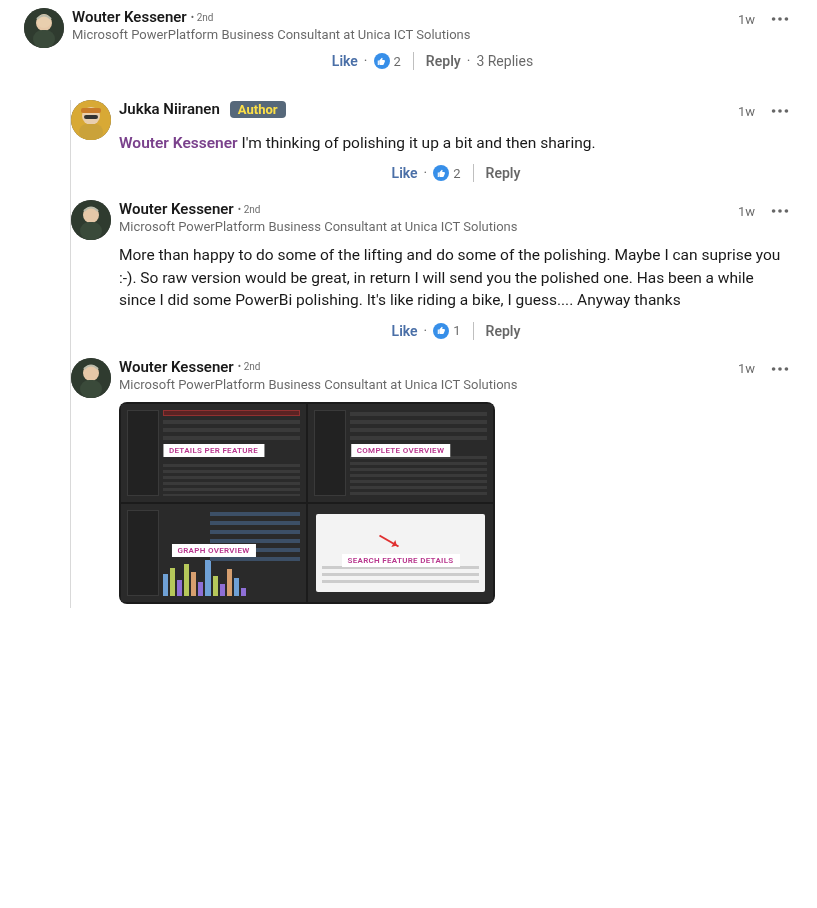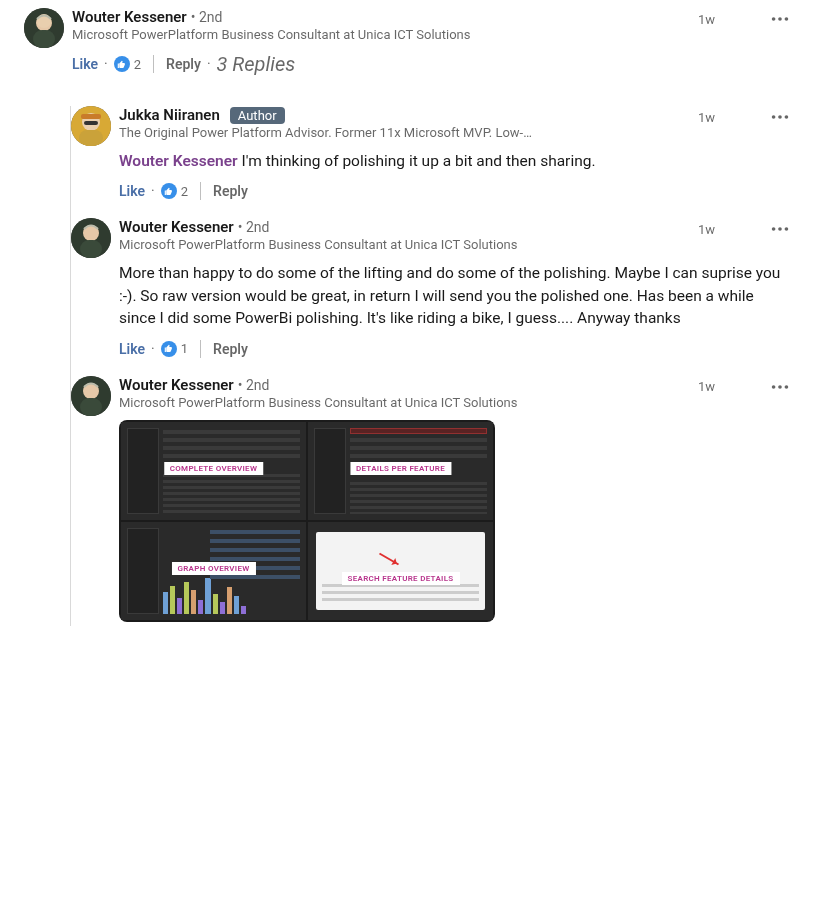--- a/index.html
+++ b/index.html
@@ -41,46 +41,45 @@
   .name-block { flex: 1; min-width:0; }
   .name-line { display: flex; align-items: center; flex-wrap: wrap; }
   .name {
     font-weight: 600;
     font-size: 15px;
     color: rgba(0,0,0,0.9);
     margin-right: 4px;
   }
   .degree {
     color: rgba(0,0,0,0.6);
-    font-size: 14px;
+    font-size: 10px;
   }
   .author-badge {
     background: #56687a;
-    color: #ffffff;
+    color: #fde047;
     font-size: 13px;
     padding: 1px 8px;
     border-radius: 4px;
     margin-left: 6px;
-    font-weight: 400;
+    font-weight: 700;
   }
   .subtitle {
     font-size: 13px;
     color: rgba(0,0,0,0.6);
     overflow: hidden;
     text-overflow: ellipsis;
     white-space: nowrap;
     max-width: 520px;
     margin-top: 1px;
   }
   .meta-right {
     display:flex;
     align-items:center;
     color: rgba(0,0,0,0.6);
     margin-left: 8px;
-    gap: 40px;
   }
   .time {
     font-size: 13px;
     color: rgba(0,0,0,0.6);
     margin-right: 12px;
   }
   .overflow-icon {
     color: rgba(0,0,0,0.6);
     cursor: pointer;
     padding: 0 2px;
@@ -96,20 +95,21 @@
   .mention {
     color: #7a418c;
     font-weight: 600;
   }
   .actions {
     display:flex;
     align-items:center;
     margin-top: 10px;
     font-size: 14px;
     color: rgba(0,0,0,0.6);
+    justify-content: center;
   }
   .action-btn {
     color: rgba(0,0,0,0.6);
     font-weight: 600;
     font-size: 14px;
     cursor: pointer;
   }
   .action-btn.like { color: #4a6fa7; }
   .sep {
     margin: 0 6px;
@@ -130,23 +130,22 @@
     background: #378fe9;
     display:inline-flex; align-items:center; justify-content:center;
     margin-right: 4px;
   }
   .react-icon svg { width:9px; height:9px; fill:#fff; }
   .react-count {
     font-size: 13px;
     color: rgba(0,0,0,0.6);
   }
   .replies-count {
-    font-size: 20px;
-    color: rgba(0,0,0,0.6);
-    font-style: italic;
+    font-size: 14px;
+    color: rgba(0,0,0,0.6);
   }
 
   .replies {
     margin-left: 46px;
     border-left: 1px solid rgba(0,0,0,0.15);
     padding-left: 0;
     margin-top: 30px;
   }
   .reply {
     padding-left: 2px;
@@ -281,21 +280,20 @@
               <rect x="13" y="15" width="14" height="4" rx="2" fill="#333"></rect>
             </svg>
         </div>
         <div class="c-main">
           <div class="c-header">
             <div class="name-block">
               <div class="name-line">
                 <span class="name">Jukka Niiranen</span>
                 <span class="author-badge">Author</span>
               </div>
-              <div class="subtitle">The Original Power Platform Advisor. Former 11x Microsoft MVP. Low-…</div>
             </div>
             <div class="meta-right">
               <span class="time">1w</span>
               <span class="overflow-icon">
                 <svg viewBox="0 0 24 24">
                     <circle cx="5" cy="12" r="2" fill="currentColor"></circle>
                     <circle cx="12" cy="12" r="2" fill="currentColor"></circle>
                     <circle cx="19" cy="12" r="2" fill="currentColor"></circle>
                   </svg>
               </span>
@@ -396,32 +394,32 @@
                 <svg viewBox="0 0 24 24">
                     <circle cx="5" cy="12" r="2" fill="currentColor"></circle>
                     <circle cx="12" cy="12" r="2" fill="currentColor"></circle>
                     <circle cx="19" cy="12" r="2" fill="currentColor"></circle>
                   </svg>
               </span>
             </div>
           </div>
 
           <div class="attachment">
-            <div class="dash-quad q2">
-              <div class="dash-side"></div>
-              <div class="dash-rows" style="left:42px;"></div>
-              <div class="dash-rows2" style="left:42px; top:52px;"></div>
-              <div class="dash-label">COMPLETE OVERVIEW</div>
-            </div>
             <div class="dash-quad q1">
               <div class="dash-side"></div>
               <div class="dash-rows" style="left:42px;"></div>
               <div class="dash-stripe red" style="top:6px; left:42px;"></div>
               <div class="dash-rows2" style="left:42px;"></div>
               <div class="dash-label">DETAILS PER FEATURE</div>
+            </div>
+            <div class="dash-quad q2">
+              <div class="dash-side"></div>
+              <div class="dash-rows" style="left:42px;"></div>
+              <div class="dash-rows2" style="left:42px; top:52px;"></div>
+              <div class="dash-label">COMPLETE OVERVIEW</div>
             </div>
             <div class="dash-quad q3">
               <div class="dash-side"></div>
               <div class="dash-bars" style="left:42px;">
                 <span style="height:55%"></span>
                   <span style="height:70%"></span>
                   <span style="height:40%"></span>
                 <span style="height:80%"></span>
                   <span style="height:60%"></span>
                   <span style="height:35%"></span>

